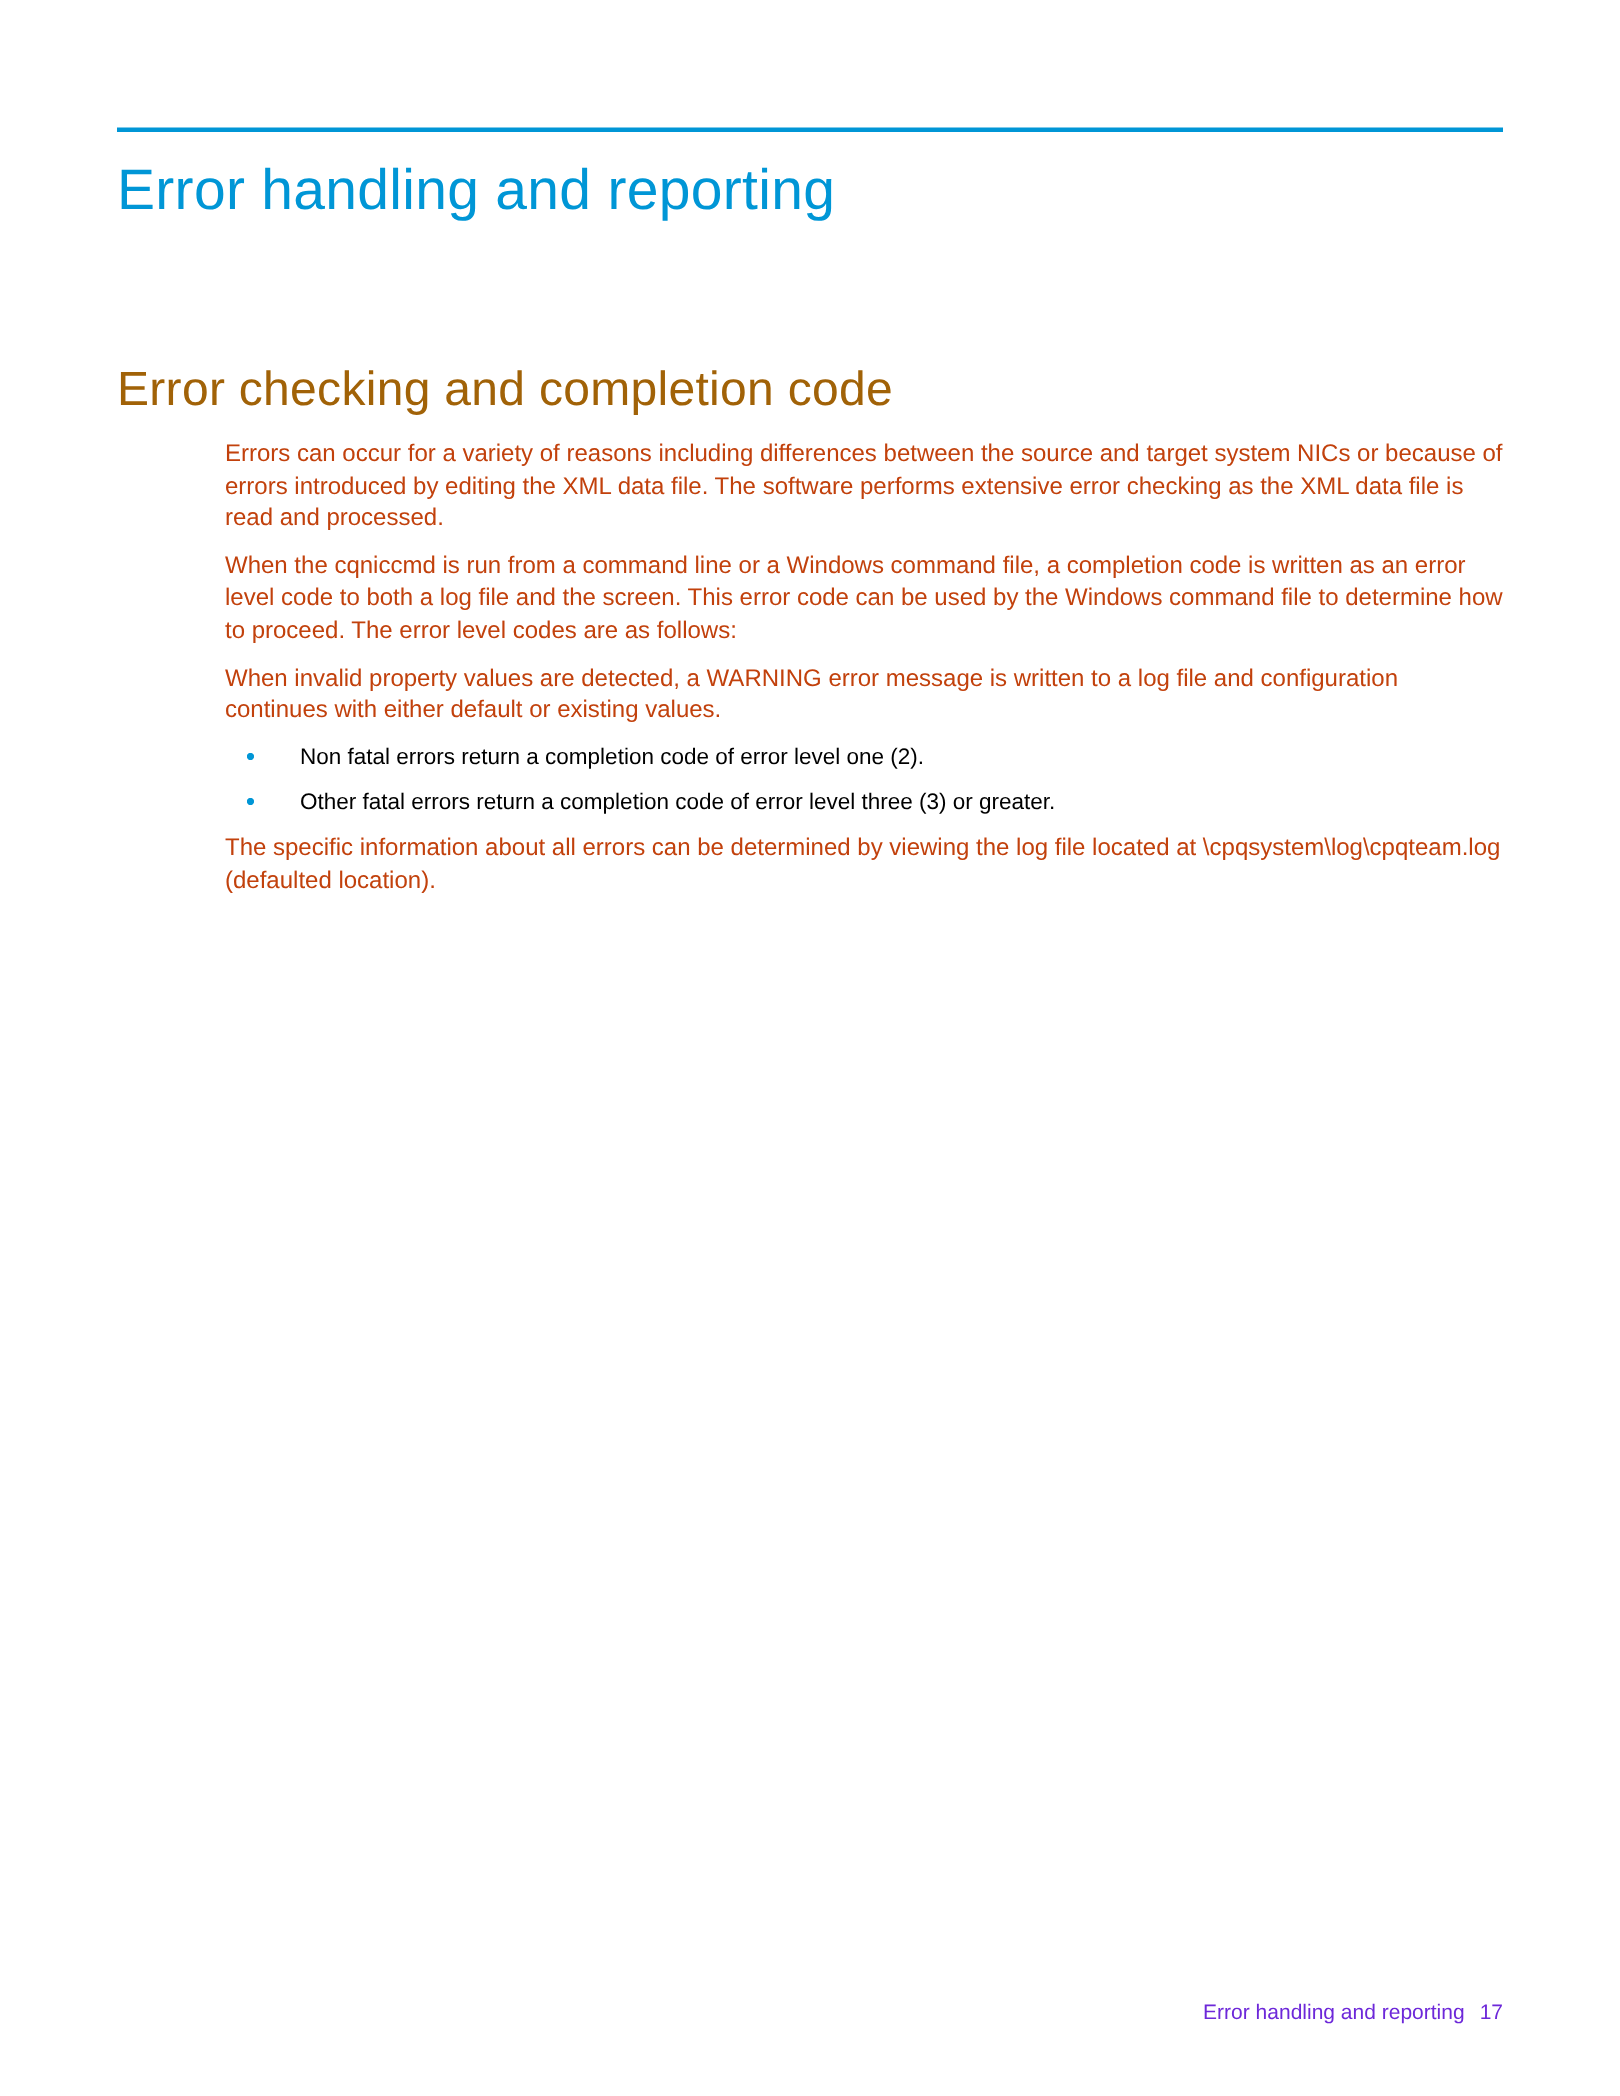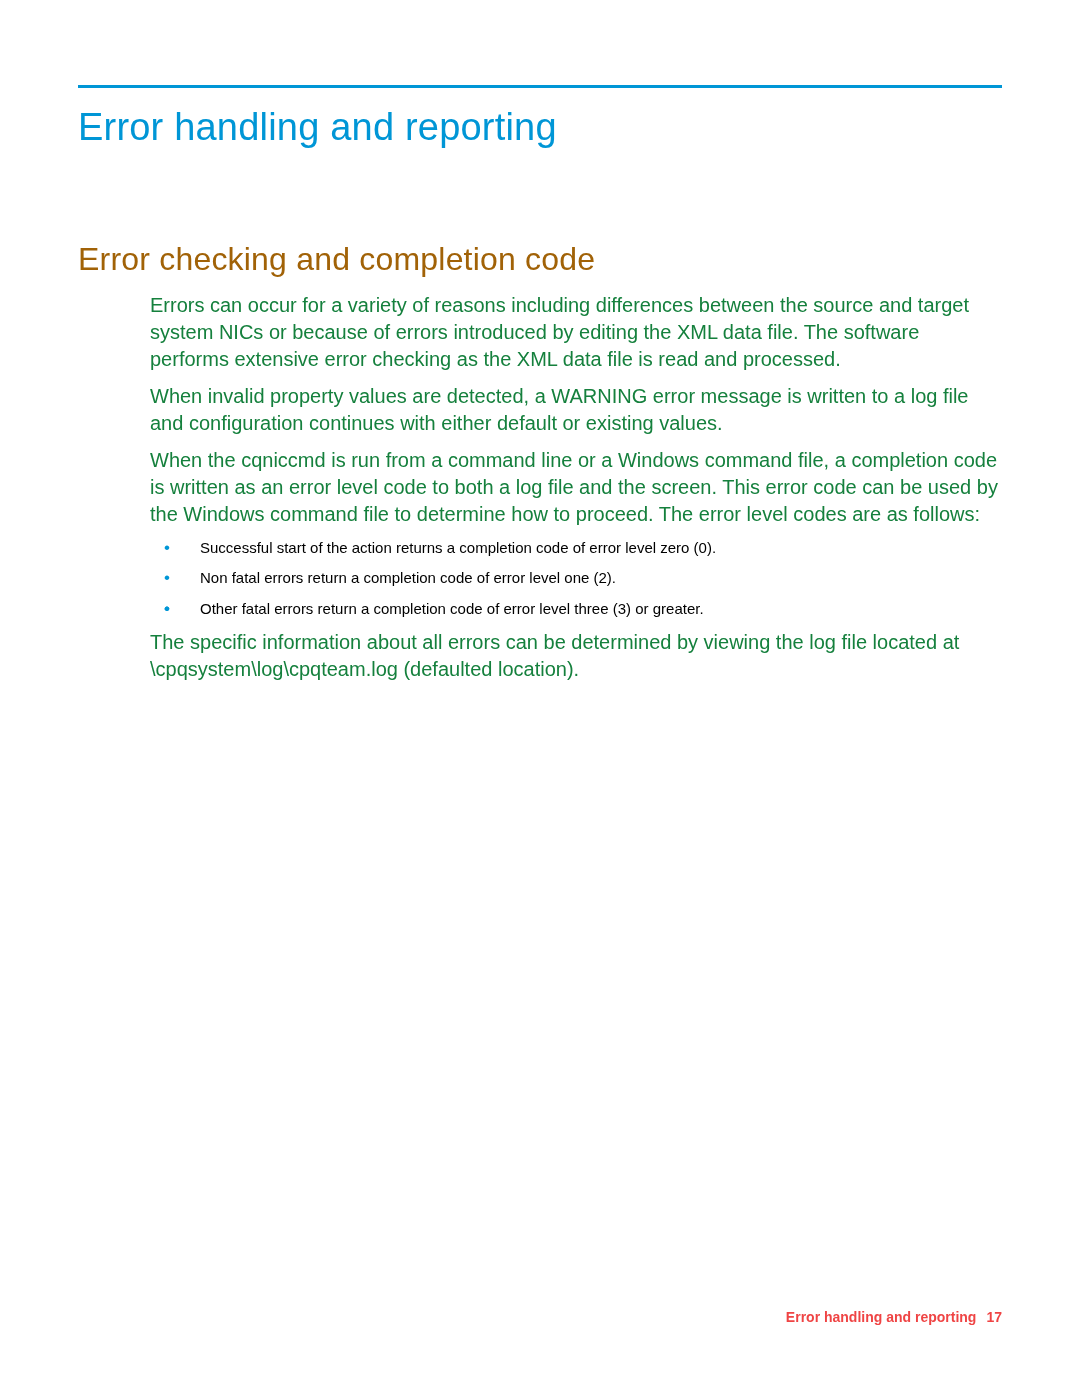--- a/index.html
+++ b/index.html
@@ -37,23 +37,23 @@
       font-weight: normal;
       font-size: 32px;
       color: #a16207;
       letter-spacing: 0.2px;
       margin-bottom: 14px;
     }
     .body-text {
       margin-left: 72px;
     }
     p.para {
-      font-size: 20px;
+      font-size: 16px;
       line-height: 1.35;
-      color: #15803d;
+      color: #c2410c;
       margin-bottom: 10px;
     }
     ul.bullet-list {
       list-style: none;
       margin-top: 6px;
       margin-bottom: 6px;
     }
     ul.bullet-list li {
       font-size: 15px;
       line-height: 1.35;
@@ -65,49 +65,47 @@
     ul.bullet-list li .bullet {
       position: absolute;
       left: 14px;
       top: 0px;
       color: #0096d6;
       font-size: 17px;
       line-height: 1.2;
     }
     .footer {
       position: absolute;
-      bottom: 72px;
+      bottom: 48px;
       right: 78px;
       font-size: 14px;
-      color: #ef4444;
-      font-weight: bold;
+      color: #6d28d9;
     }
     .footer .sep {
       display: inline-block;
       width: 10px;
     }
   </style>
 </head>
 <body>
 
 <div class="page-container">
   <div class="top-rule"></div>
   <h1 class="main-heading">Error handling and reporting</h1>
 
   <h2 class="section-heading">Error checking and completion code</h2>
 
   <div class="body-text">
     <p class="para">Errors can occur for a variety of reasons including differences between the source and target system NICs or because of errors introduced by editing the XML data file. The software performs extensive error checking as the XML data file is read and processed.</p>
+    <p class="para">When the cqniccmd is run from a command line or a Windows command file, a completion code is written as an error level code to both a log file and the screen. This error code can be used by the Windows command file to determine how to proceed. The error level codes are as follows:</p>
     <p class="para">When invalid property values are detected, a WARNING error message is written to a log file and configuration continues with either default or existing values.</p>
-    <p class="para">When the cqniccmd is run from a command line or a Windows command file, a completion code is written as an error level code to both a log file and the screen. This error code can be used by the Windows command file to determine how to proceed. The error level codes are as follows:</p>
 
     <ul class="bullet-list">
       <li>
         <span class="bullet">•</span>
-        <span>Successful start of the action returns a completion code of error level zero (0).</span>
       </li>
       <li>
         <span class="bullet">•</span>
         <span>Non fatal errors return a completion code of error level one (2).</span>
       </li>
       <li>
         <span class="bullet">•</span>
       </li>
       <li>
         <span class="bullet">•</span>

